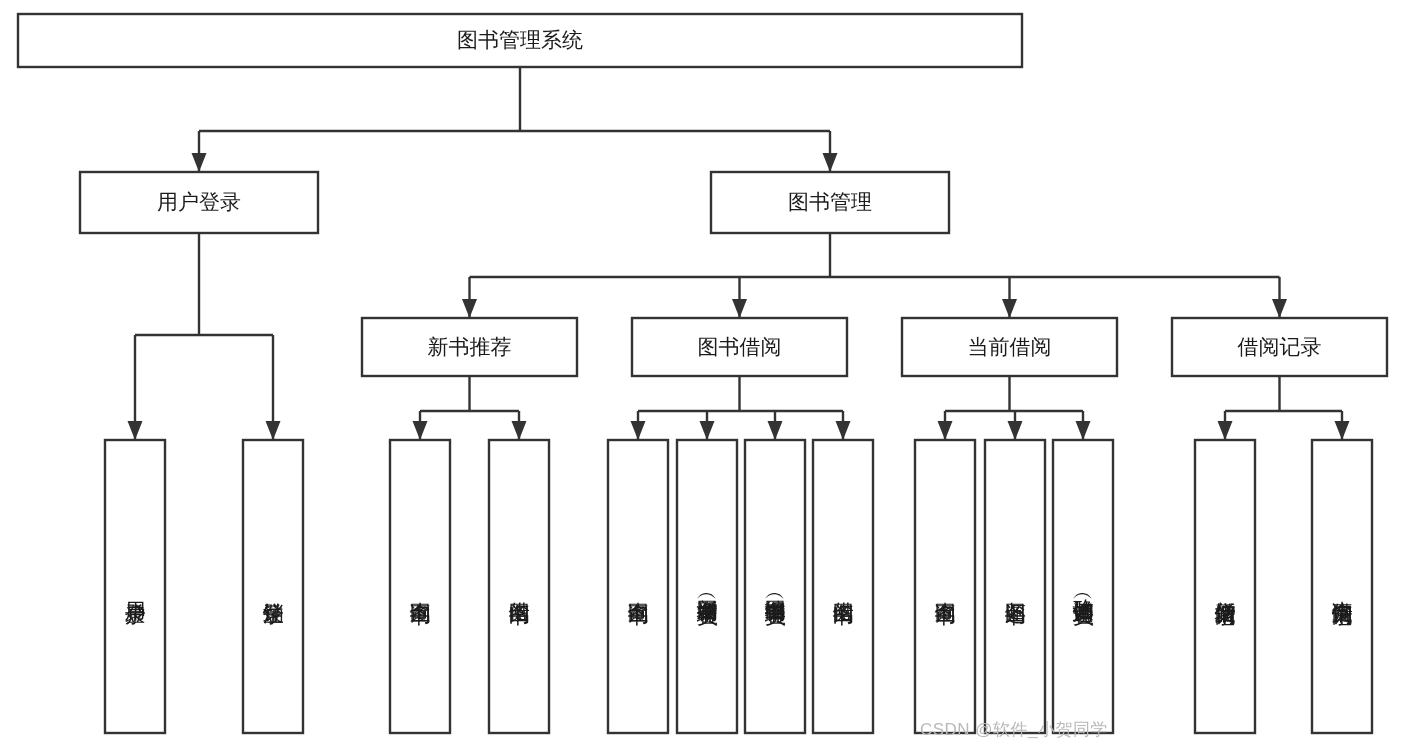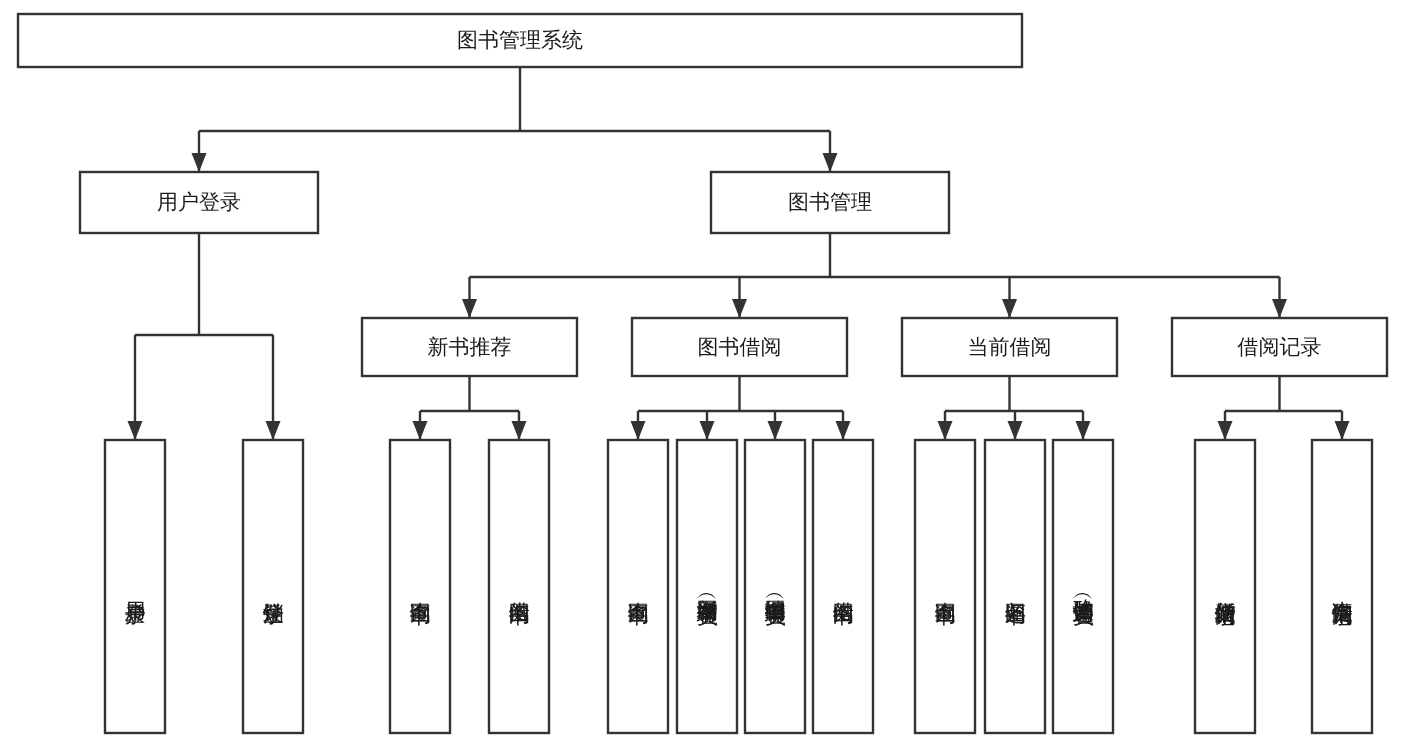--- a/index.html
+++ b/index.html
@@ -176,13 +176,14 @@
       <div class="node-label-v" style="left: 677px; top: 448px; width: 60px; height: 277px; display: flex; align-items: center; justify-content: center;">新增图书（管理员）</div>
       <div class="node-label-v" style="left: 745px; top: 448px; width: 60px; height: 277px; display: flex; align-items: center; justify-content: center;">编辑图书（管理员）</div>
       <div class="node-label-v" style="left: 813px; top: 448px; width: 60px; height: 277px; display: flex; align-items: center; justify-content: center;">借阅图书</div>
       <div class="node-label-v" style="left: 915px; top: 448px; width: 60px; height: 277px; display: flex; align-items: center; justify-content: center;">查询图书</div>
       <div class="node-label-v" style="left: 985px; top: 448px; width: 60px; height: 277px; display: flex; align-items: center; justify-content: center;">归还图书</div>
       <div class="node-label-v" style="left: 1053px; top: 448px; width: 60px; height: 277px; display: flex; align-items: center; justify-content: center;">确认归还（管理员）</div>
       <div class="node-label-v" style="left: 1195px; top: 448px; width: 60px; height: 277px; display: flex; align-items: center; justify-content: center;">新增借阅记录</div>
       <div class="node-label-v" style="left: 1312px; top: 448px; width: 60px; height: 277px; display: flex; align-items: center; justify-content: center;">查询借阅记录</div>
     </div>
 
+  <div class="watermark">CSDN @软件_小贺同学</div>
 </div>
 
 </body></html>

